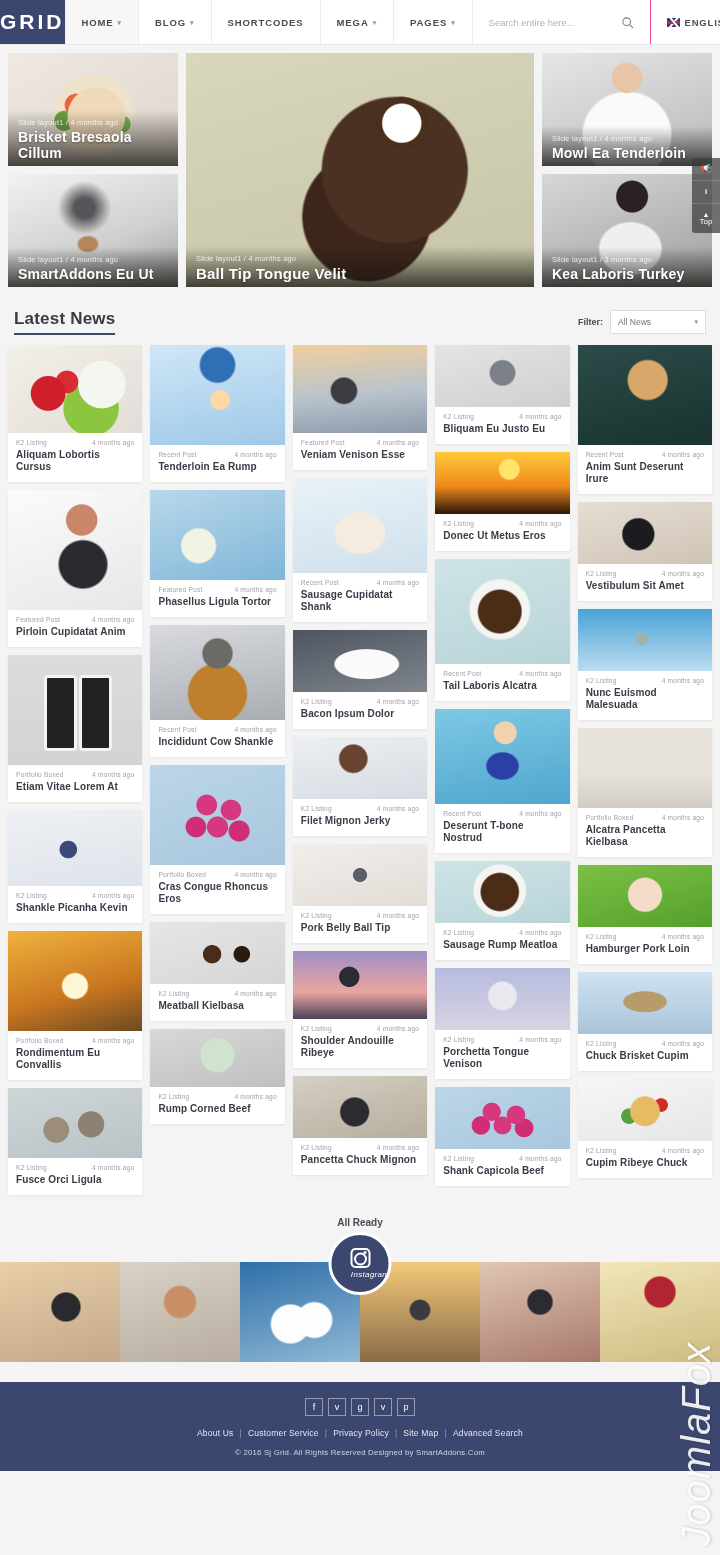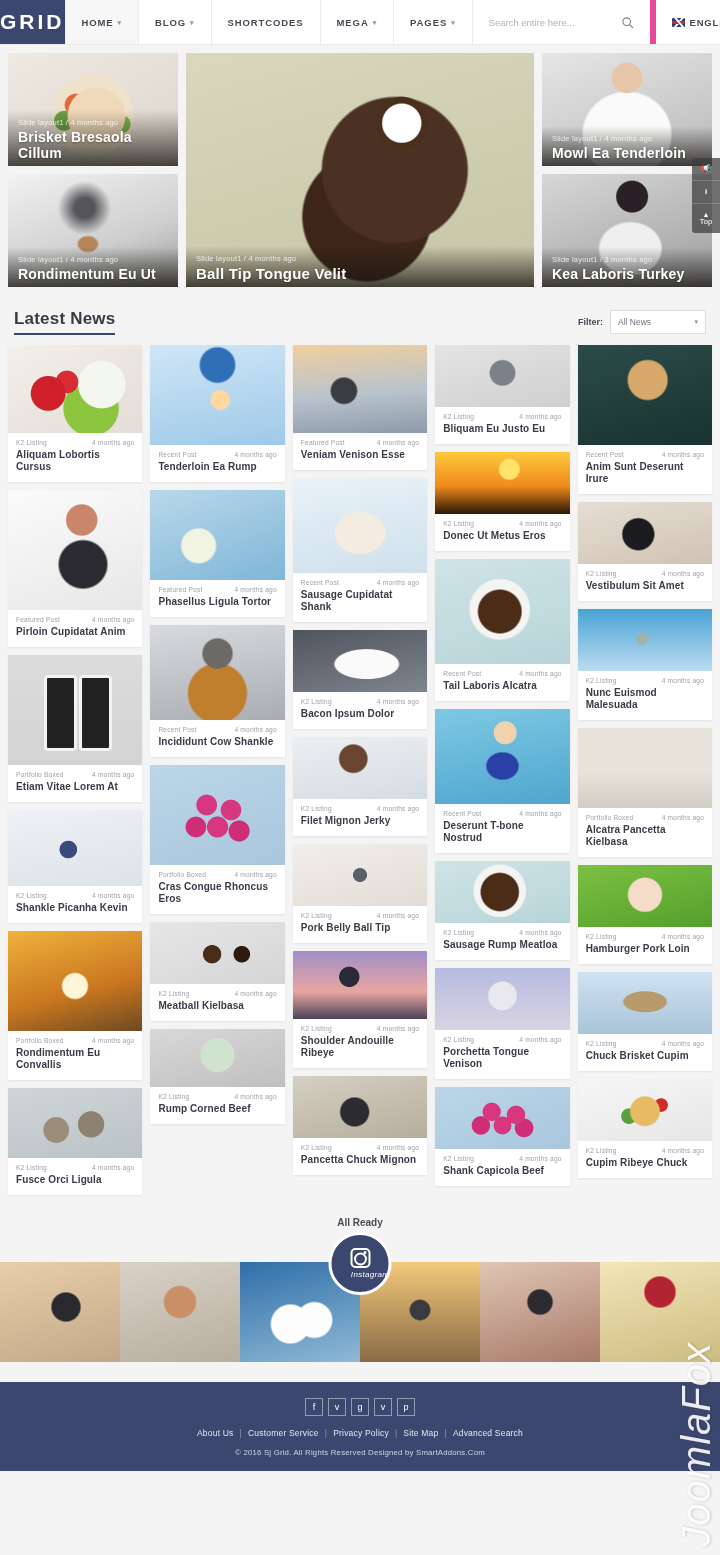--- a/index.html
+++ b/index.html
@@ -26,21 +26,21 @@
     display:flex; align-items:center; justify-content:center; gap:4px;
     padding:0 16px; font-size:9.5px; font-weight:700; letter-spacing:.9px;
     color:#4a4a55; border-right:1px solid #ececec; cursor:pointer;
     white-space:nowrap;
   }
   .nav-item.active { background:#f7f7f7; }
   .nav-item:first-child { border-left:1px solid #ececec; }
   .caret { font-size:7px; color:#9a9aa5; position:relative; top:1px; }
   .search-wrap {
     flex:1; display:flex; align-items:center; padding:0 16px;
-    border-right:6px solid #ec4899;
+    border-right:1px solid #ec4899;
   }
   .search-input {
     flex:1; border:none; outline:none; font-size:9.5px; color:#8d8d96;
     font-family:"Liberation Sans", sans-serif; background:transparent;
   }
   .search-input::placeholder{ color:#b2b2ba; }
   .search-icon { width:13px; height:13px; color:#7d7d88; }
   .lang {
     display:flex; align-items:center; gap:5px; padding:0 16px;
     font-size:9.5px; font-weight:700; letter-spacing:.8px; color:#4a4a55;
@@ -287,21 +287,21 @@
         <div class="art art-salad"></div>
         <div class="cap">
           <div class="meta">Slide layout1 / 4 months ago</div>
           <div class="ttl">Brisket Bresaola Cillum</div>
         </div>
       </div>
       <div class="slide small">
         <div class="art art-smoke"></div>
         <div class="cap">
           <div class="meta">Slide layout1 / 4 months ago</div>
-          <div class="ttl">Rondimentum Eu Ut</div>
+          <div class="ttl">SmartAddons Eu Ut</div>
         </div>
       </div>
     </div>
   <div class="hero-col center" id="hero-center">
       <div class="slide big">
         <div class="art art-coffee"></div>
         <div class="cap">
           <div class="meta">Slide layout1 / 4 months ago</div>
           <div class="ttl">Ball Tip Tongue Velit</div>
         </div>

